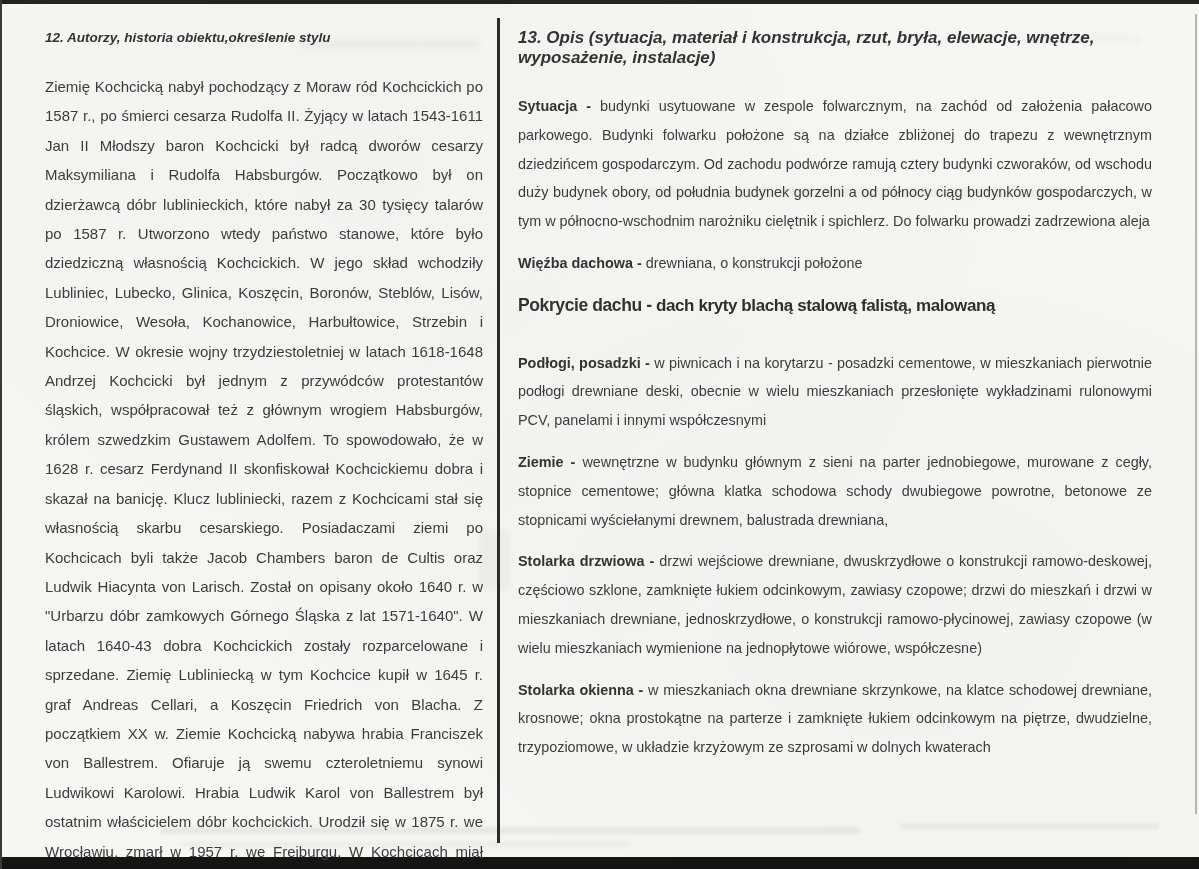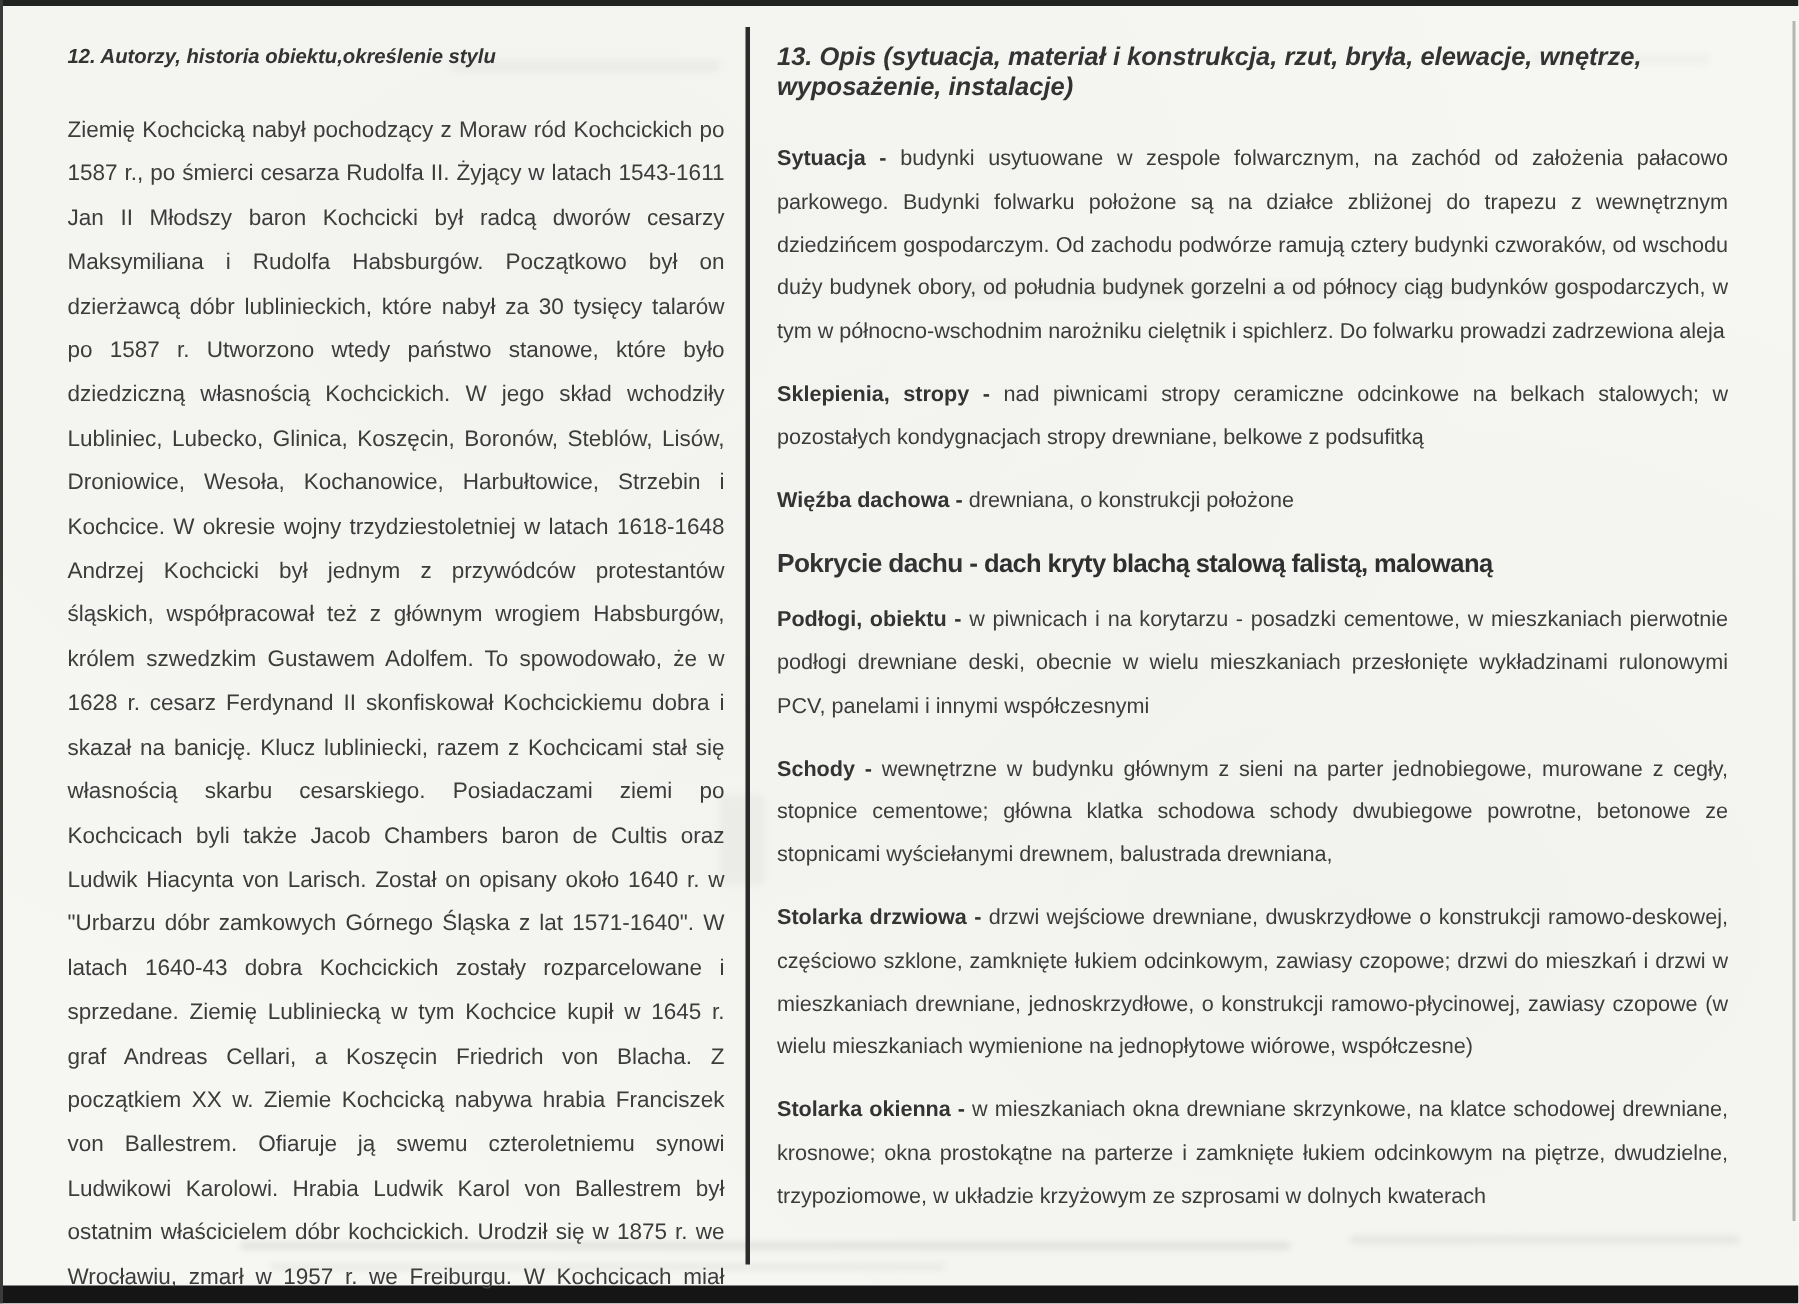--- a/index.html
+++ b/index.html
@@ -57,21 +57,21 @@
   .section {
     font-size: 14.4px; line-height: 28.8px;
     text-align: justify;
     margin: 0 16px 13px 0;
     color: #3c3c3c;
   }
   .section .section-label { font-weight: bold; color:#333; }
   .section.roof-emphasis {
     font-size: 17px; font-weight: bold;
     letter-spacing: -0.4px; color:#2f2f2f;
-    margin: 2px 0 8px 0;
+    margin: 2px 0 28px 0;
   }
   .section.roof-emphasis .section-label { font-size: 17.5px; }
 </style>
 </head>
 <body>
 
 <div class="page">
 
   <div class="edge-top"></div>
   <div class="edge-bottom"></div>
@@ -98,42 +98,38 @@
 
   <div class="col col-right">
     <h2 class="heading">13. Opis (sytuacja, materiał i konstrukcja, rzut, bryła, elewacje, wnętrze, wyposażenie, instalacje)</h2>
 
     <p class="section">
       <b class="section-label">Sytuacja -</b>
       <span>budynki usytuowane w zespole folwarcznym, na zachód od założenia pałacowo parkowego. Budynki folwarku położone są na działce zbliżonej do trapezu z wewnętrznym dziedzińcem gospodarczym. Od zachodu podwórze ramują cztery budynki czworaków, od wschodu duży budynek obory, od południa budynek gorzelni a od północy ciąg budynków gospodarczych, w tym w północno-wschodnim narożniku cielętnik i spichlerz. Do folwarku prowadzi zadrzewiona aleja</span>
     </p>
 
 
-    <p class="section">
-      <b class="section-label">Sklepienia, stropy -</b>
-      <span>nad piwnicami stropy ceramiczne odcinkowe na belkach stalowych; w pozostałych kondygnacjach stropy drewniane, belkowe z podsufitką</span>
-    </p>
 
     <p class="section">
       <b class="section-label">Więźba dachowa -</b>
       <span>drewniana, o konstrukcji położone</span>
     </p>
 
     <p class="section roof-emphasis">
       <b class="section-label">Pokrycie dachu -</b>
       <span>dach kryty blachą stalową falistą, malowaną</span>
     </p>
 
     <p class="section">
-      <b class="section-label">Podłogi, obiektu -</b>
+      <b class="section-label">Podłogi, posadzki -</b>
       <span>w piwnicach i na korytarzu - posadzki cementowe, w mieszkaniach pierwotnie podłogi drewniane deski, obecnie w wielu mieszkaniach przesłonięte wykładzinami rulonowymi PCV, panelami i innymi współczesnymi</span>
     </p>
 
     <p class="section">
-      <b class="section-label">Schody -</b>
+      <b class="section-label">Ziemie -</b>
       <span>wewnętrzne w budynku głównym z sieni na parter jednobiegowe, murowane z cegły, stopnice cementowe; główna klatka schodowa schody dwubiegowe powrotne, betonowe ze stopnicami wyściełanymi drewnem, balustrada drewniana,</span>
     </p>
 
     <p class="section">
       <b class="section-label">Stolarka drzwiowa -</b>
       <span>drzwi wejściowe drewniane, dwuskrzydłowe o konstrukcji ramowo-deskowej, częściowo szklone, zamknięte łukiem odcinkowym, zawiasy czopowe; drzwi do mieszkań i drzwi w mieszkaniach drewniane, jednoskrzydłowe, o konstrukcji ramowo-płycinowej, zawiasy czopowe (w wielu mieszkaniach wymienione na jednopłytowe wiórowe, współczesne)</span>
     </p>
 
     <p class="section">
       <b class="section-label">Stolarka okienna -</b>

